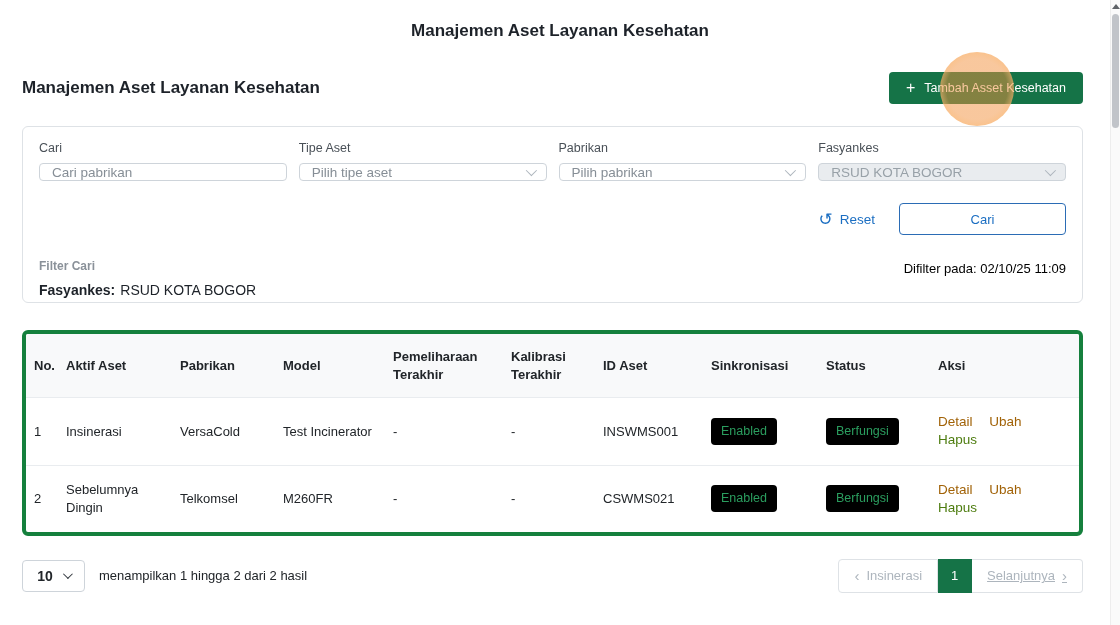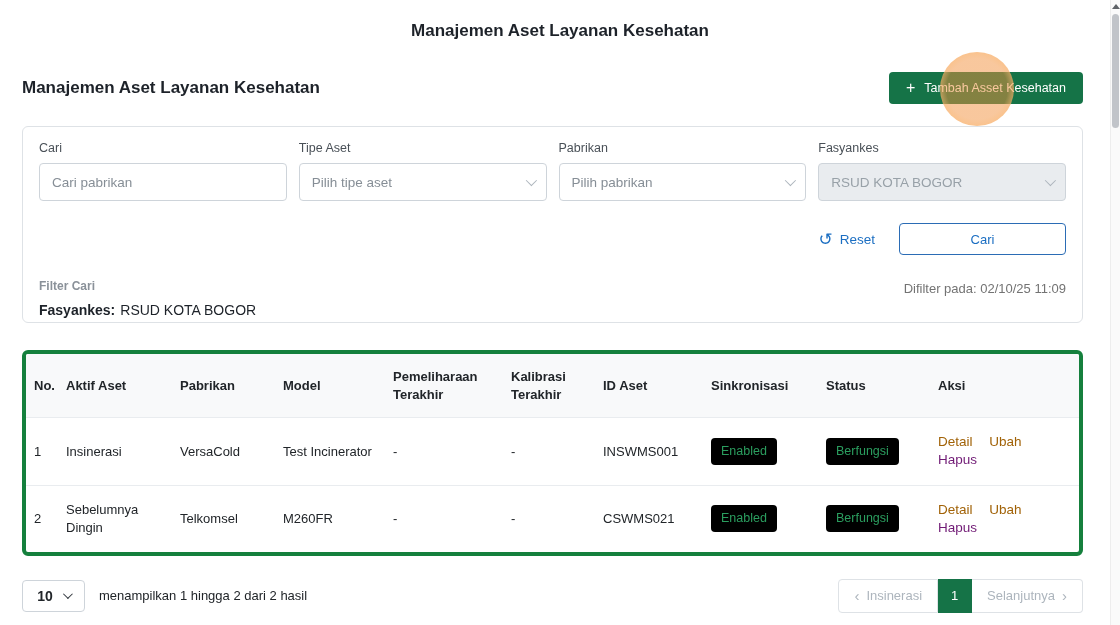--- a/index.html
+++ b/index.html
@@ -40,21 +40,21 @@
   }
 
   
   .filter-card {
     margin-top:22px; border:1px solid #dee2e6; border-radius:6px;
     padding:14px 16px 4px 16px; background:#fff;
   }
   .filter-grid { display:grid; grid-template-columns:repeat(4,1fr); column-gap:12px; }
   .field-label { font-size:12.5px; color:#495057; margin-bottom:8px; }
   .text-input, .select-box {
-    width:100%; height:38px; border:1px solid #ced4da; border-radius:4px;
+    width:100%; height:18px; border:1px solid #ced4da; border-radius:4px;
     padding:0 12px; font-size:13.5px; font-family:inherit; background:#fff;
     display:flex; align-items:center; justify-content:space-between; color:#868e96;
   }
   input.text-input { display:block; color:#212529; }
   input.text-input::placeholder { color:#868e96; }
   .select-box .sel-value { overflow:hidden; white-space:nowrap; }
   .select-box.disabled { background:#e9ecef; color:#98a1a8; cursor:default; }
   .chev {
     width:8px; height:8px; flex:0 0 8px;
     border-right:1.6px solid #adb5bd; border-bottom:1.6px solid #adb5bd;
@@ -71,42 +71,42 @@
   .reset-link .reset-glyph { font-size:17px; line-height:1; }
   .search-btn {
     width:167px; height:32px; background:#fff; border:1px solid #2b6cb5;
     border-radius:4px; color:#1b6ec2; font-size:13px; cursor:pointer; font-family:inherit;
   }
 
   .filter-footer { margin-top:24px; display:flex; justify-content:space-between; }
   .active-filter-label { font-size:12px; font-weight:600; color:#8a9199; margin-bottom:9px; }
   .active-filter-line { font-size:14px; color:#1d2229; }
   .active-filter-line .k { font-weight:700; margin-right:5px; }
-  .filtered-at { font-size:13px; color:#737373; padding-top:2px; }
+  .filtered-at { font-size:13px; color:#000000; padding-top:2px; }
 
   
   .table-card {
     margin-top:27px; border:4px solid #15803d; border-radius:6px; overflow:hidden;
   }
   table { width:100%; border-collapse:collapse; table-layout:fixed; }
   thead th {
     background:#f8f9fa; text-align:left; font-size:13px; font-weight:700;
     color:#212529; padding:14px 8px; vertical-align:middle; line-height:1.35;
   }
   tbody td {
     font-size:13px; color:#212529; padding:15px 8px; vertical-align:middle;
     line-height:1.35; border-top:1px solid #e9ecef;
   }
   .badge {
     display:inline-block; padding:5px 10px; border-radius:4px;
     background:#000000; color:#2b9e5f; font-size:12.5px;
   }
   .action-link { cursor:pointer; margin-right:13px; font-size:13.5px; text-decoration:none; }
   .action-link.blue { color:#a16207; }
-  .action-link.red  { color:#701a75; margin-right:8px; }
+  .action-link.red  { color:#4d7c0f; margin-right:8px; }
 
   
   .bottom-bar { margin-top:23px; display:flex; align-items:center; }
   .page-size {
     width:63px; height:32px; border:1px solid #ced4da; border-radius:4px;
     display:flex; align-items:center; justify-content:center; gap:10px;
     font-size:14px; font-weight:700; cursor:pointer; background:#fff;
   }
   .page-size .chev-dark {
     width:7px; height:7px; border-right:1.7px solid #343a40; border-bottom:1.7px solid #343a40;
@@ -114,21 +114,21 @@
   }
   .result-summary { margin-left:14px; font-size:13px; color:#212529; }
 
   .pagination { margin-left:auto; display:flex; }
   .page-btn {
     height:34px; display:flex; align-items:center; justify-content:center; gap:7px;
     border:1px solid #dee2e6; background:#fff; color:#adb5bd; font-size:13px;
     padding:0 15px; cursor:pointer; font-family:inherit;
   }
   .page-btn.prev { border-radius:4px 0 0 4px; }
-  .page-btn.next { border-radius:0 4px 4px 0; border-left:none; }
+  .page-btn.next { border-radius:0 4px 4px 0; border-left:none;text-decoration:underline; }
   .page-btn.active {
     width:34px; padding:0; background:#157347; border-color:#157347;
     color:#fff; font-size:13px; border-left:none;
   }
   .pg-chev { font-size:15px; line-height:1; }
 
   
   .scrollbar {
     position:absolute; top:0; right:0; width:10px; height:625px;
     background:#fafafa; border-left:1px solid #ededed;

